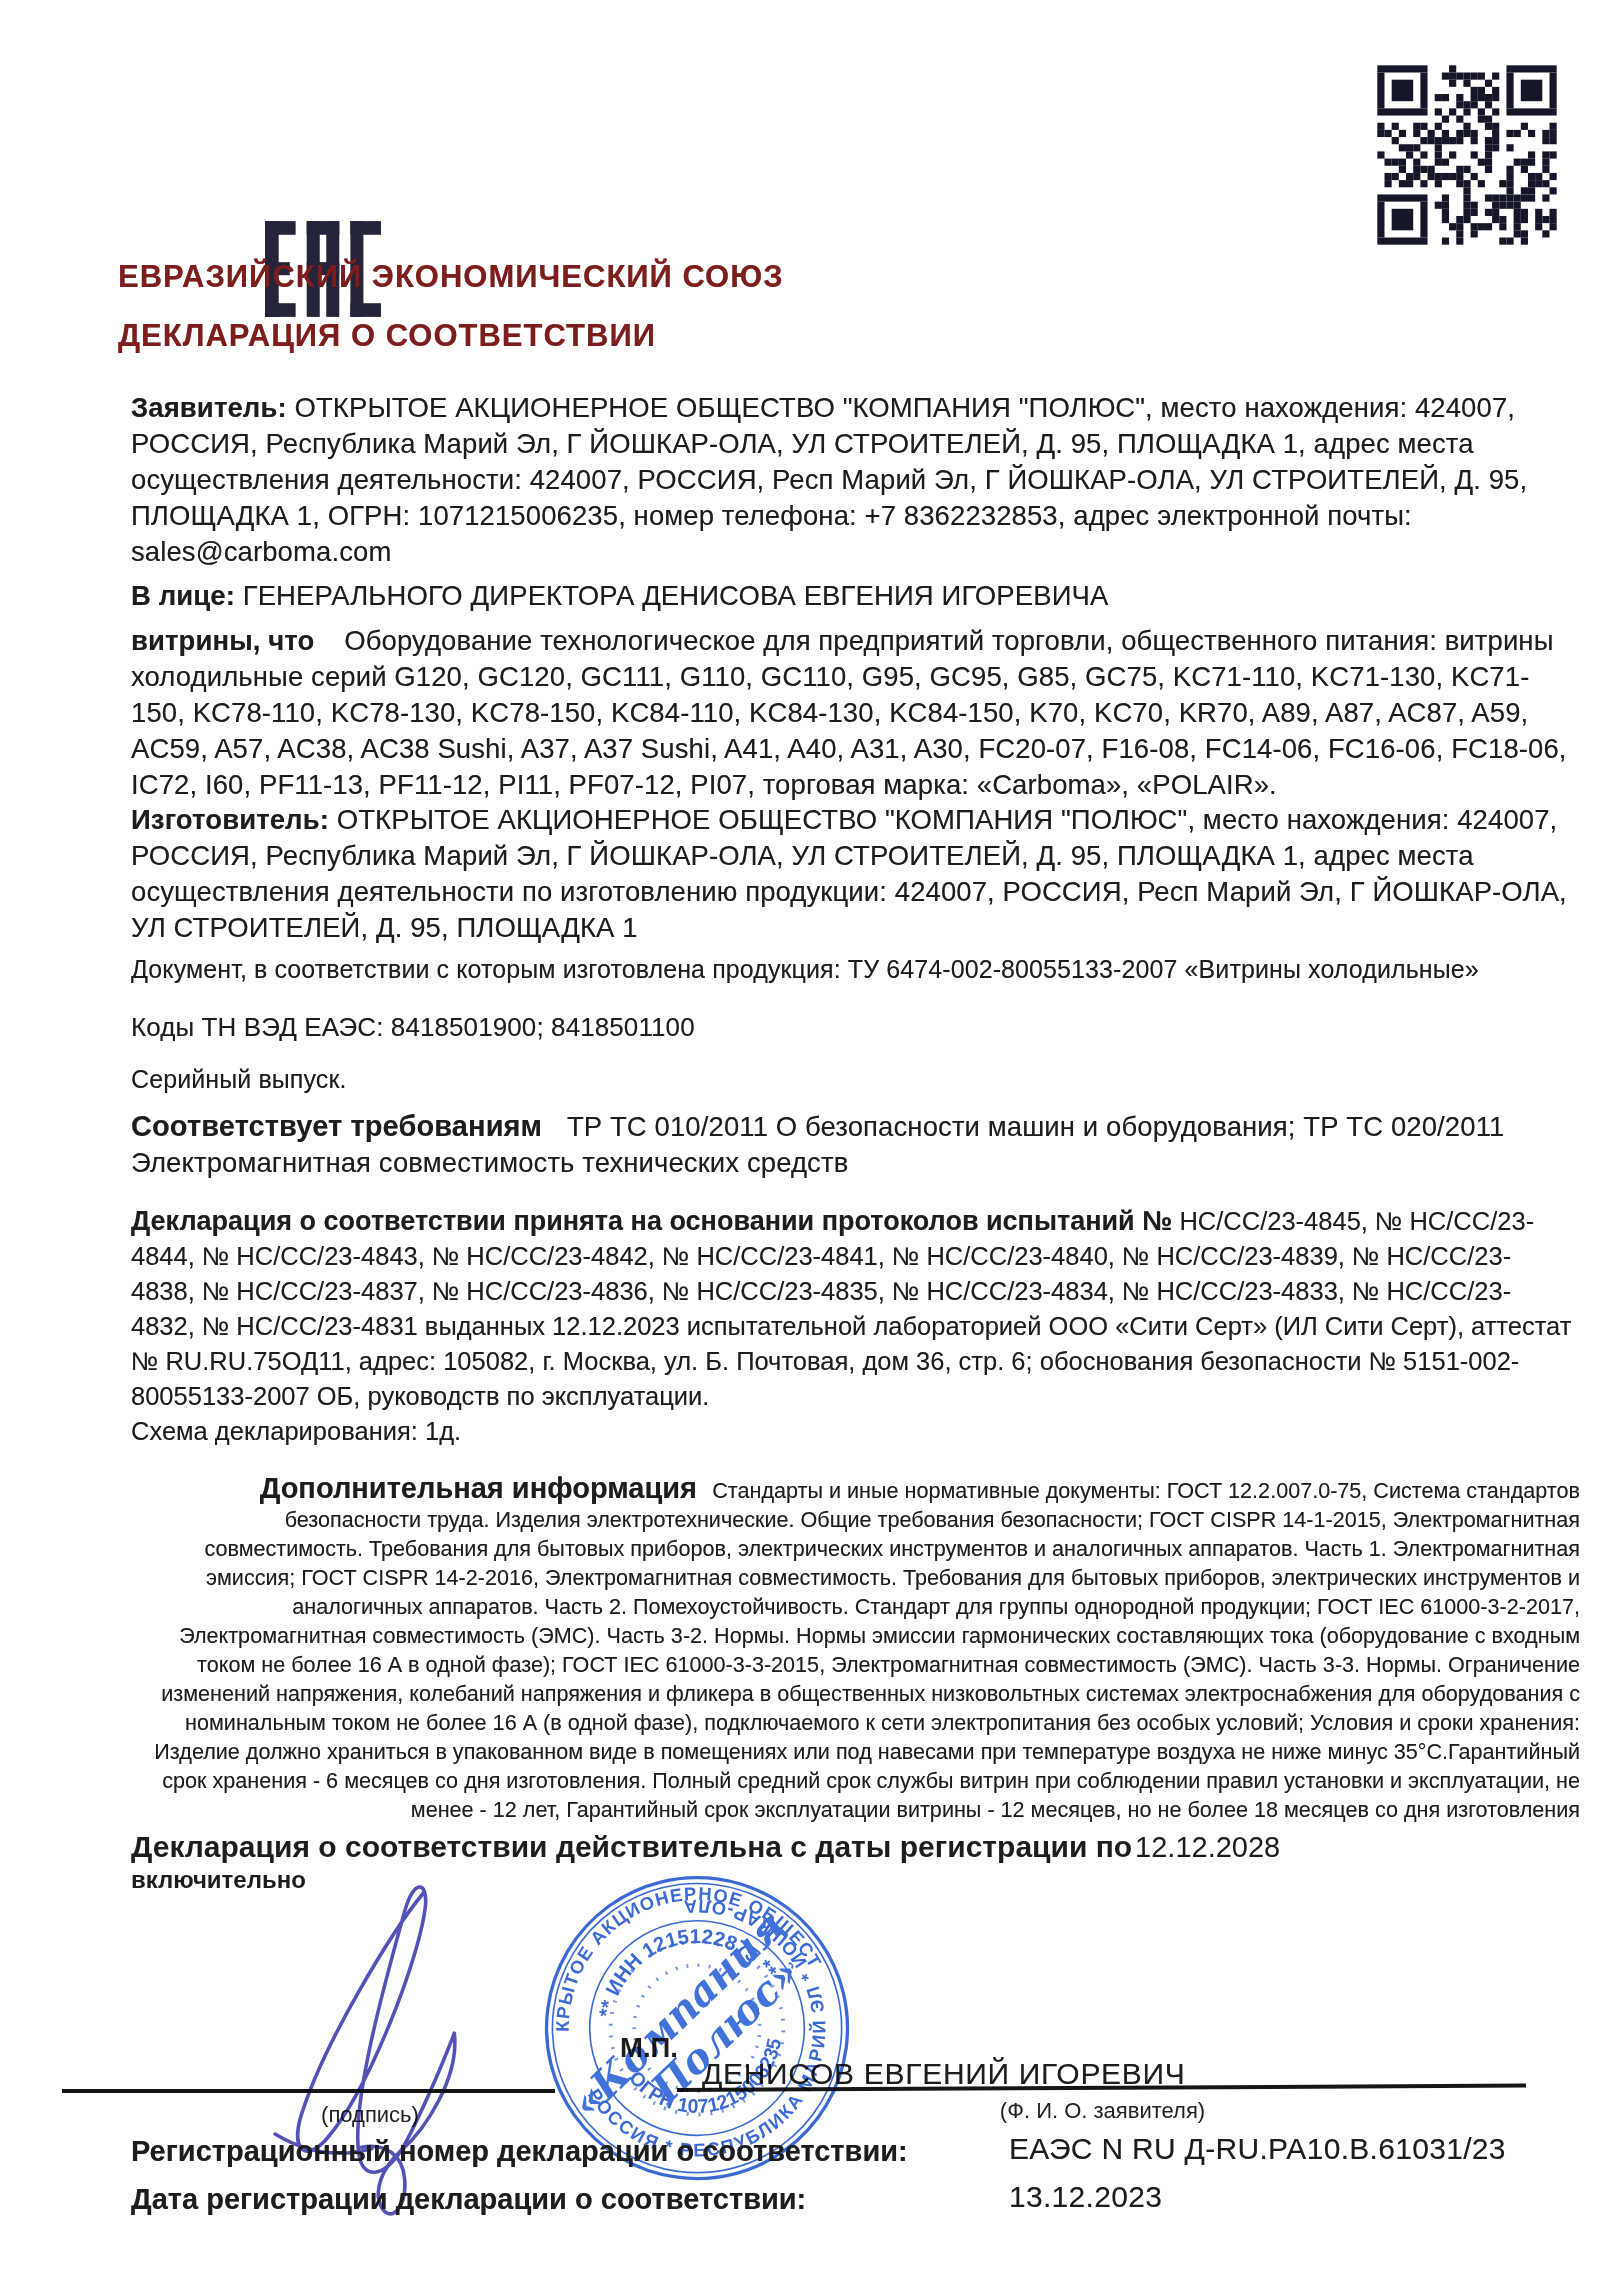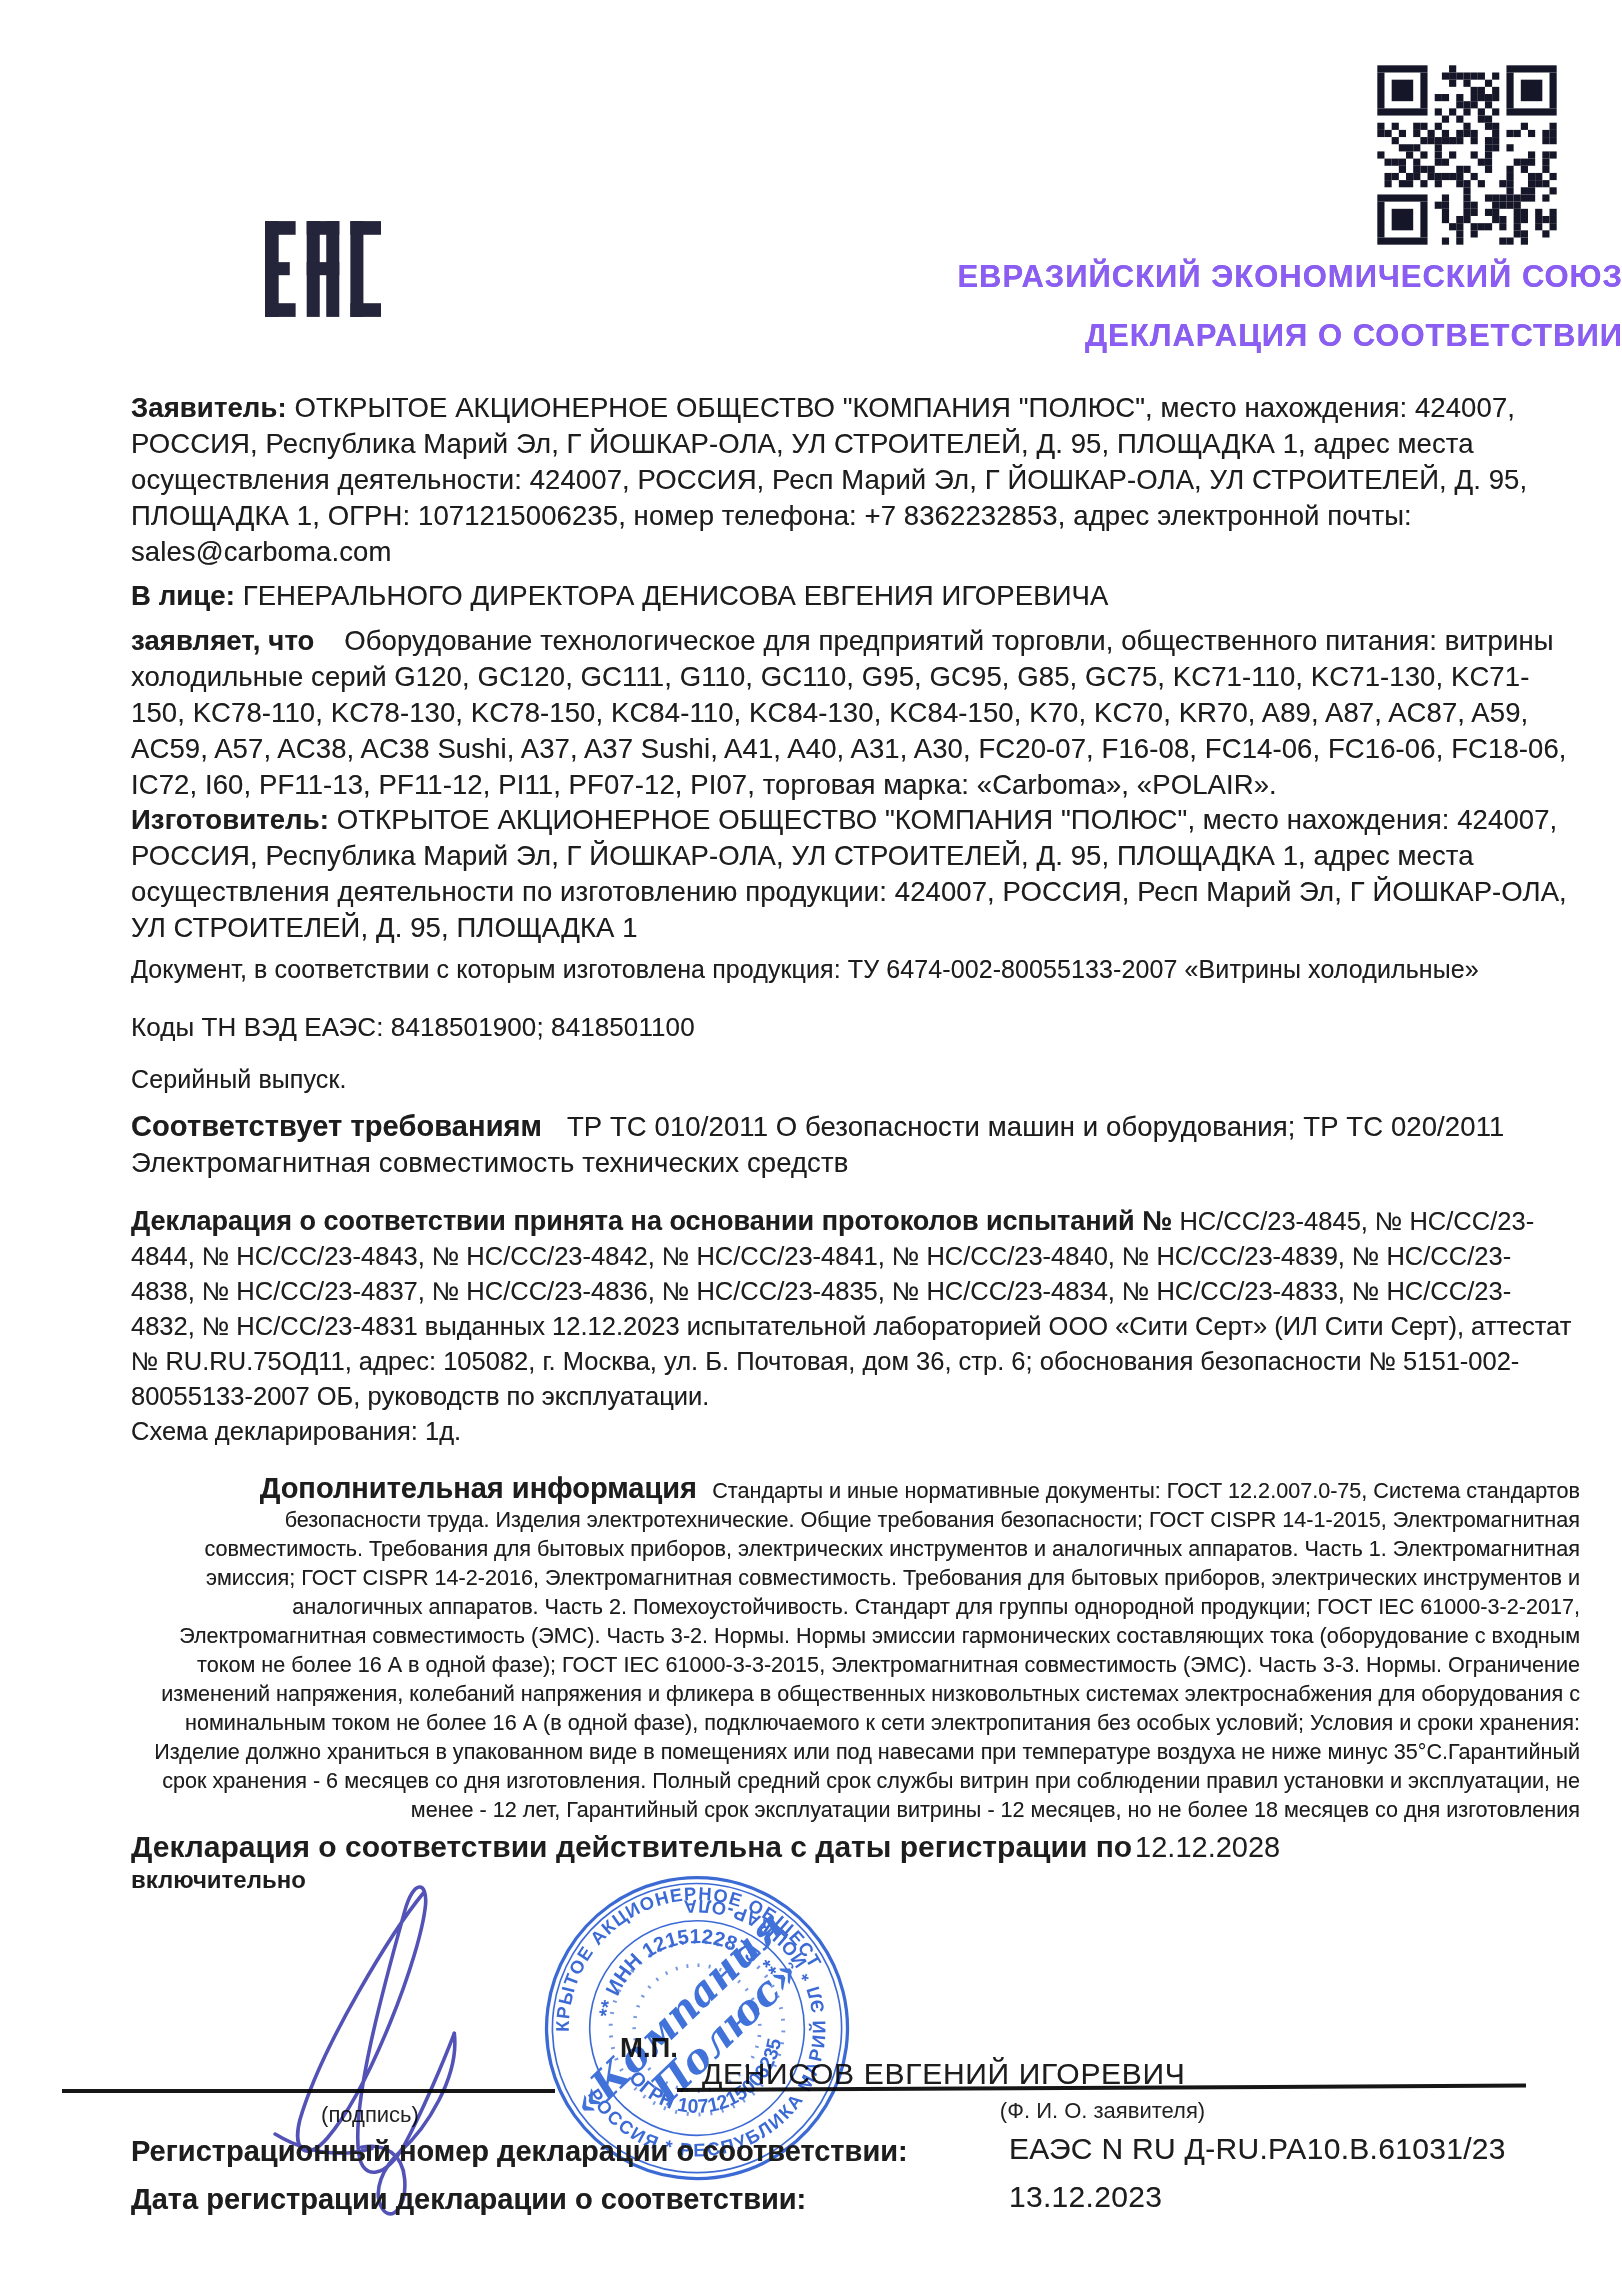--- a/index.html
+++ b/index.html
@@ -2,22 +2,22 @@
 <html style="font-size:10.5px"><head>
 <meta charset="utf-8">
 <style>
   html,body{margin:0;padding:0;background:#9a9a9a;}
   .page{position:relative;width:1623px;height:2295px;background:#ffffff;
         font-family:"Liberation Sans",sans-serif;color:#1d1d1d;overflow:hidden;}
   .abs{position:absolute;}
   .para{font-size:27.5px;line-height:36px;width:1443px;letter-spacing:0.1px;
         text-shadow:0 0 0.4px rgba(30,30,30,.45);}
   .para b, .b{font-weight:700;}
-  .title-line{left:118px;width:1505px;text-align:right;font-weight:700;
-        font-size:31px;letter-spacing:1px;color:#8b5cf6;
+  .title-line{left:118px;width:1505px;text-align:left;font-weight:700;
+        font-size:31px;letter-spacing:1px;color:#7f1d1d;
         text-shadow:0 0 0.4px rgba(30,30,30,.5);}
   .small-line{font-size:25px;letter-spacing:0.1px;text-shadow:0 0 0.3px rgba(30,30,30,.4);}
   .basis{font-size:25.5px;line-height:35px;width:1443px;text-shadow:0 0 0.3px rgba(30,30,30,.4);}
   .basis p{margin:0;}
   .basis b{font-size:27px;}
   .addl{font-size:21.6px;line-height:29px;width:1449px;text-shadow:0 0 0.3px rgba(30,30,30,.4);text-align:right;}
   .addl b{font-size:29px;margin-right:9.2px;}
   .validity1 .b{font-size:30px;}
   .validity1 .date{font-size:29px;font-weight:400;}
   .validity2{font-size:24px;font-weight:700;}
@@ -273,21 +273,21 @@
     <b>Заявитель:</b>
     <span>ОТКРЫТОЕ АКЦИОНЕРНОЕ ОБЩЕСТВО "КОМПАНИЯ "ПОЛЮС", место нахождения: 424007, РОССИЯ, Республика Марий Эл, Г ЙОШКАР-ОЛА, УЛ СТРОИТЕЛЕЙ, Д. 95, ПЛОЩАДКА 1, адрес места осуществления деятельности: 424007, РОССИЯ, Респ Марий Эл, Г ЙОШКАР-ОЛА, УЛ СТРОИТЕЛЕЙ, Д. 95, ПЛОЩАДКА 1, ОГРН: 1071215006235, номер телефона: +7 8362232853, адрес электронной почты: sales@carboma.com</span>
   </div>
 
   <div class="abs para" style="left:131px;top:578px">
     <b>В лице:</b>
     <span>ГЕНЕРАЛЬНОГО ДИРЕКТОРА ДЕНИСОВА ЕВГЕНИЯ ИГОРЕВИЧА</span>
   </div>
 
   <div class="abs para" style="left:131px;top:623px">
-    <b style="margin-right:22px">заявляет, что</b>
+    <b style="margin-right:22px">витрины, что</b>
     <span>Оборудование технологическое для предприятий торговли, общественного питания: витрины холодильные серий G120, GC120, GC111, G110, GC110, G95, GC95, G85, GC75, KC71-110, KC71-130, KC71-150, KC78-110, KC78-130, KC78-150, KC84-110, KC84-130, KC84-150, K70, KC70, KR70, A89, A87, AC87, A59, AC59, A57, AC38, AC38 Sushi, A37, A37 Sushi, A41, A40, A31, A30, FC20-07, F16-08, FC14-06, FC16-06, FC18-06, IC72, I60, PF11-13, PF11-12, PI11, PF07-12, PI07, торговая марка: «Carboma», «POLAIR».</span>
   </div>
 
   <div class="abs para" style="left:131px;top:802px">
     <b>Изготовитель:</b>
     <span>ОТКРЫТОЕ АКЦИОНЕРНОЕ ОБЩЕСТВО "КОМПАНИЯ "ПОЛЮС", место нахождения: 424007, РОССИЯ, Республика Марий Эл, Г ЙОШКАР-ОЛА, УЛ СТРОИТЕЛЕЙ, Д. 95, ПЛОЩАДКА 1, адрес места осуществления деятельности по изготовлению продукции: 424007, РОССИЯ, Респ Марий Эл, Г ЙОШКАР-ОЛА, УЛ СТРОИТЕЛЕЙ, Д. 95, ПЛОЩАДКА 1</span>
   </div>
 
   <div class="abs small-line" style="left:131px;top:955px">Документ, в соответствии с которым изготовлена продукция: ТУ 6474-002-80055133-2007 «Витрины холодильные»</div>
   <div class="abs small-line" style="left:131px;top:1012px;font-size:26px">Коды ТН ВЭД ЕАЭС: 8418501900; 8418501100</div>

